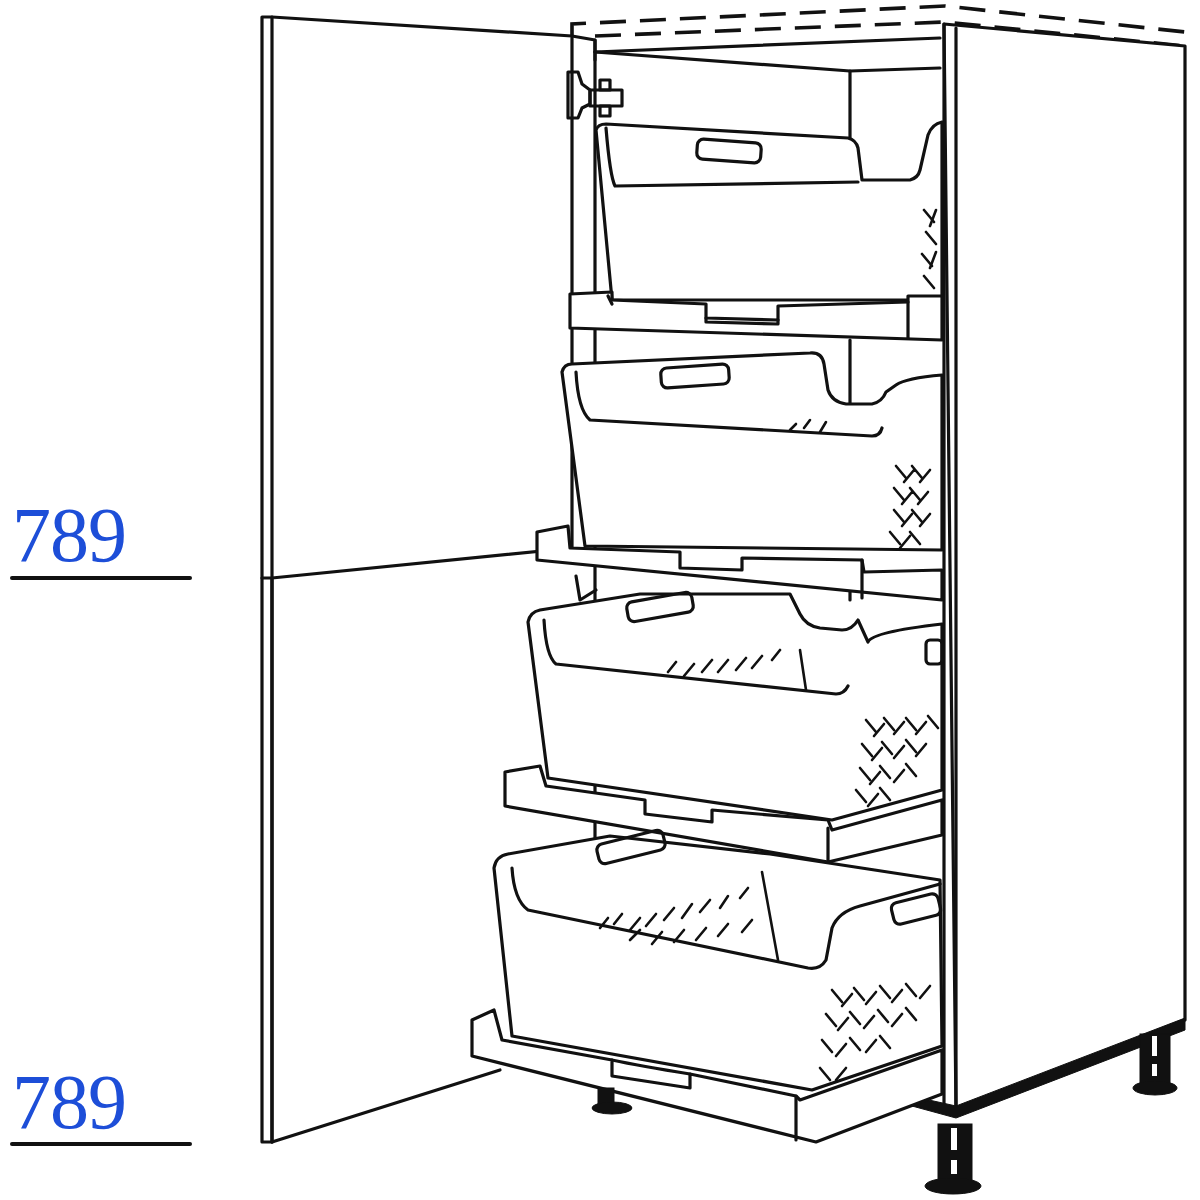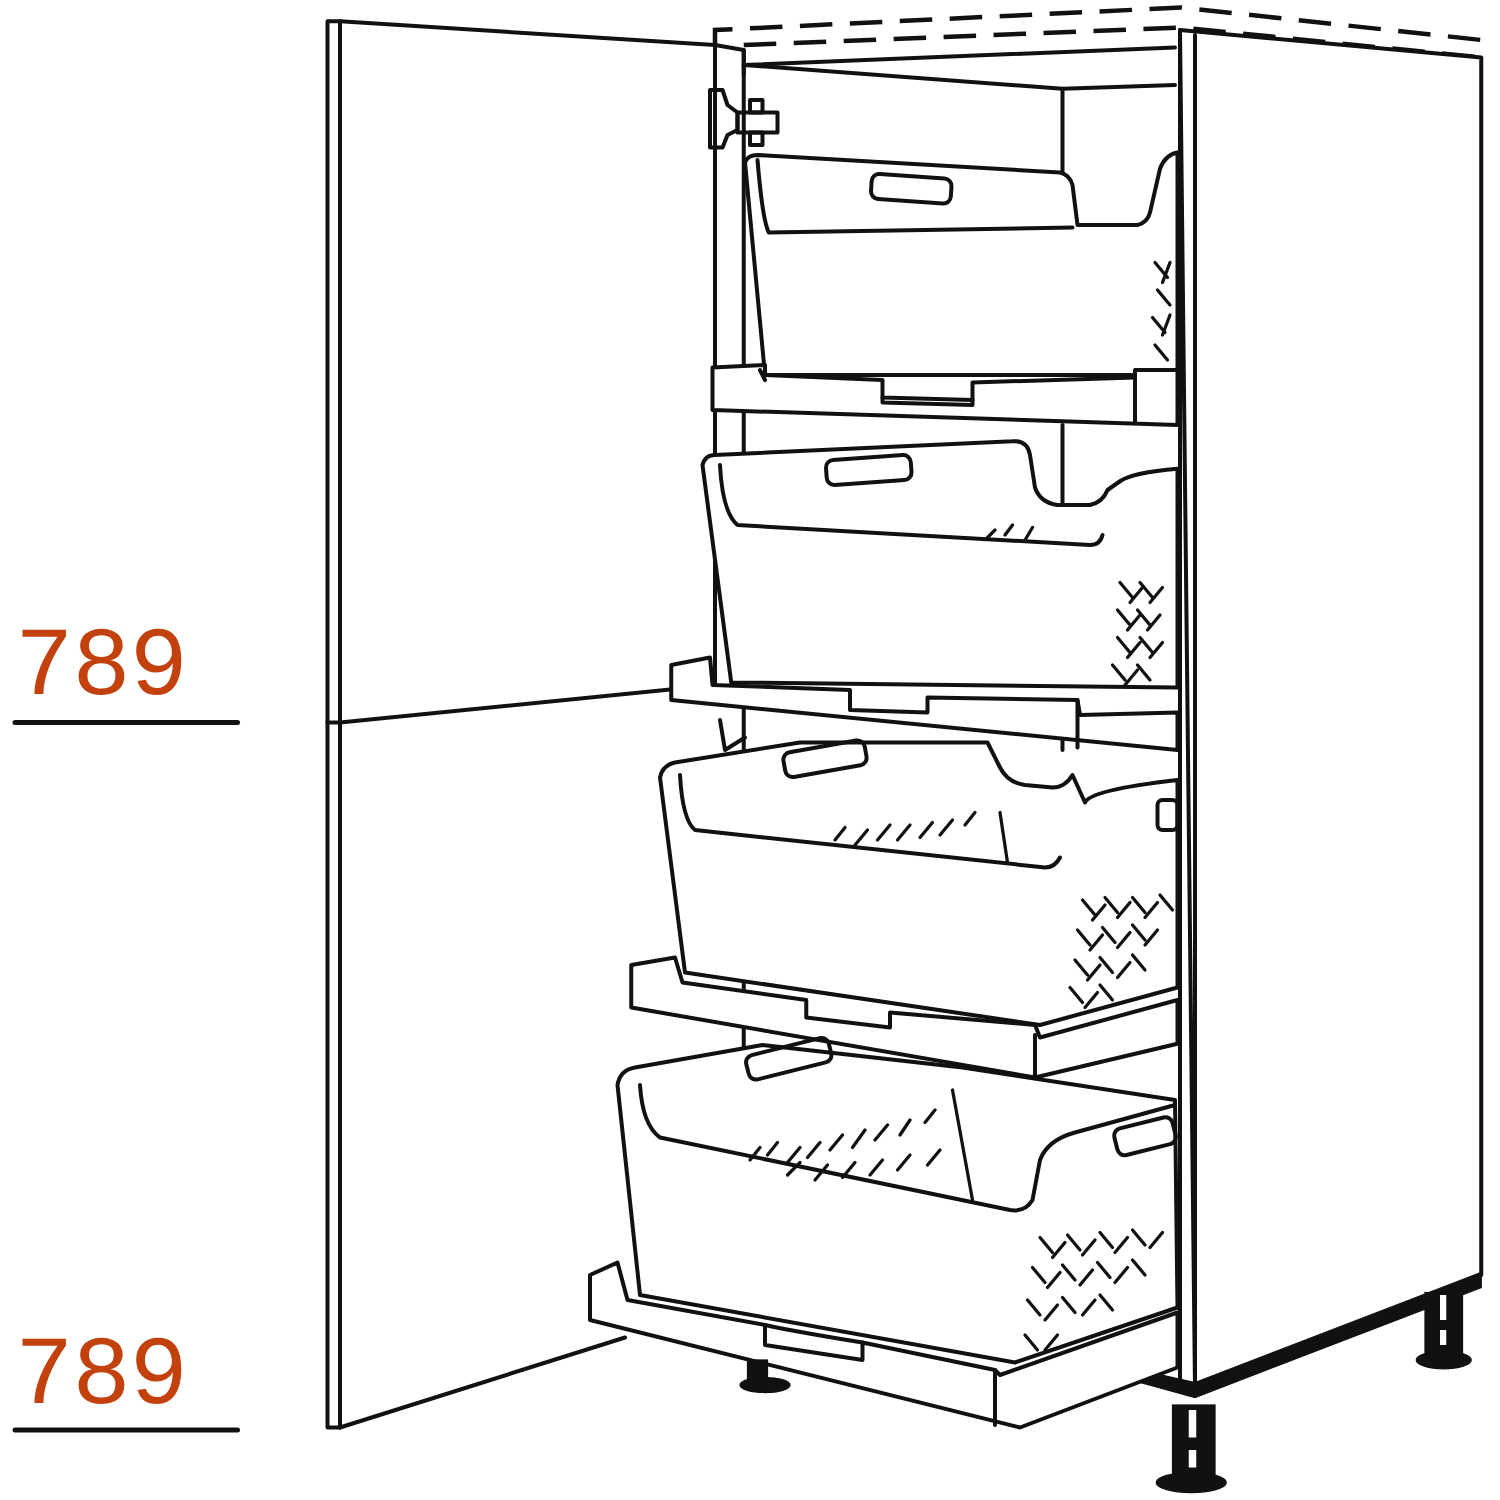--- a/index.html
+++ b/index.html
@@ -5,22 +5,22 @@
     html, body { margin: 0; padding: 0; background: #ffffff; }
     body { width: 1200px; height: 1200px; position: relative; overflow: hidden; }
     #drawing { position: absolute; left: 0; top: 0; width: 1200px; height: 1200px; }
     .ln { fill: none; stroke: #111111; stroke-width: 3.2; stroke-linejoin: round; stroke-linecap: round; }
     .lnw { fill: #ffffff; stroke: #111111; stroke-width: 3.2; stroke-linejoin: round; stroke-linecap: round; }
     .dash { fill: none; stroke: #111111; stroke-width: 3.6; stroke-dasharray: 26 14; }
     .hatch { fill: none; stroke: #111111; stroke-width: 2.6; stroke-linecap: round; }
     .solid { fill: #111111; stroke: #111111; stroke-width: 1; }
     .label {
       position: absolute; left: 12px;
-      font-family: Liberation Mono, monospace;
-      font-size: 78px; line-height: 1; color: #c2410c;
+      font-family: Liberation Serif, serif;
+      font-size: 78px; line-height: 1; color: #1d4ed8;
       letter-spacing: -1px;
     }
     .label-line { position: absolute; left: 10px; width: 182px; height: 4px; background: #111111; border-radius: 2px; }
   </style>
 </head>
 <body>
 
 <div class="label" style="top:496px;">789</div>
 <div class="label-line" style="top:576px;"></div>
 <div class="label" style="top:1063px;">789</div>

